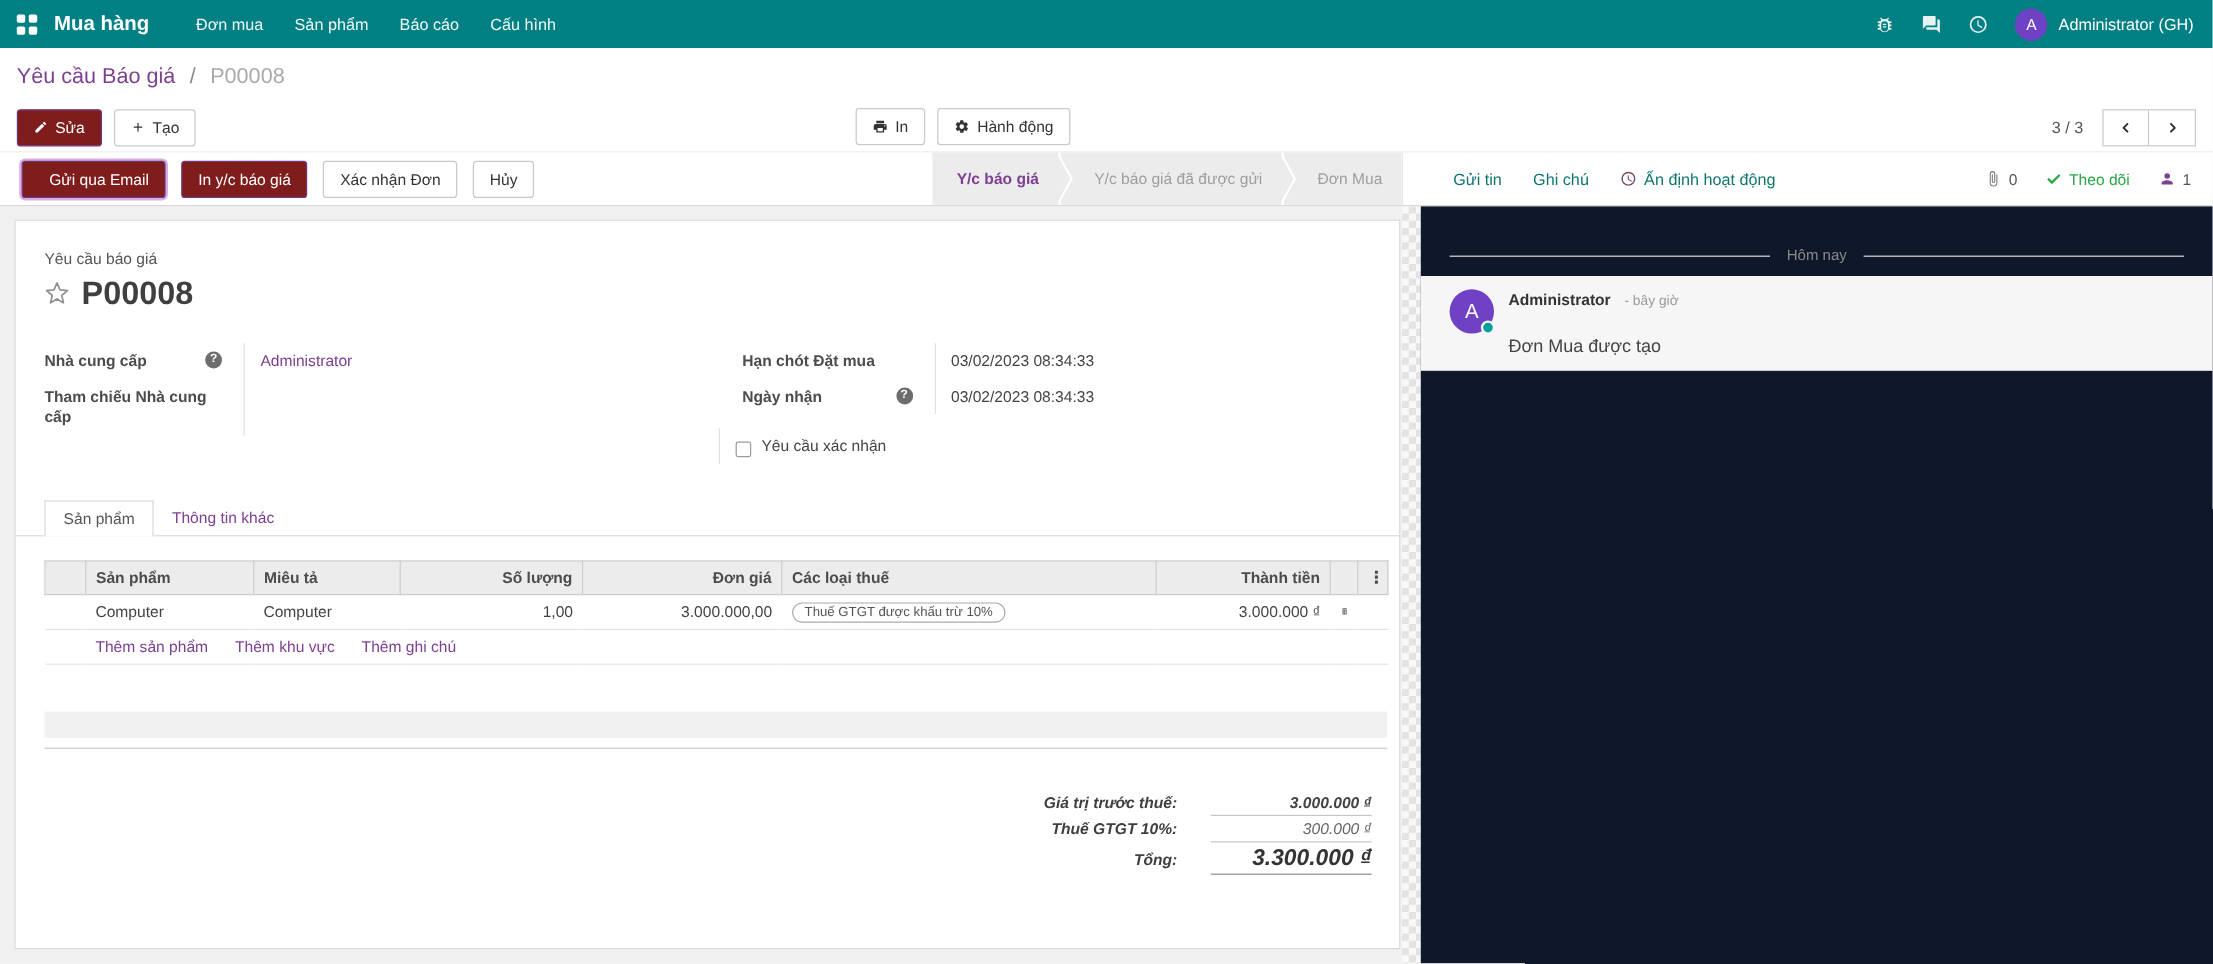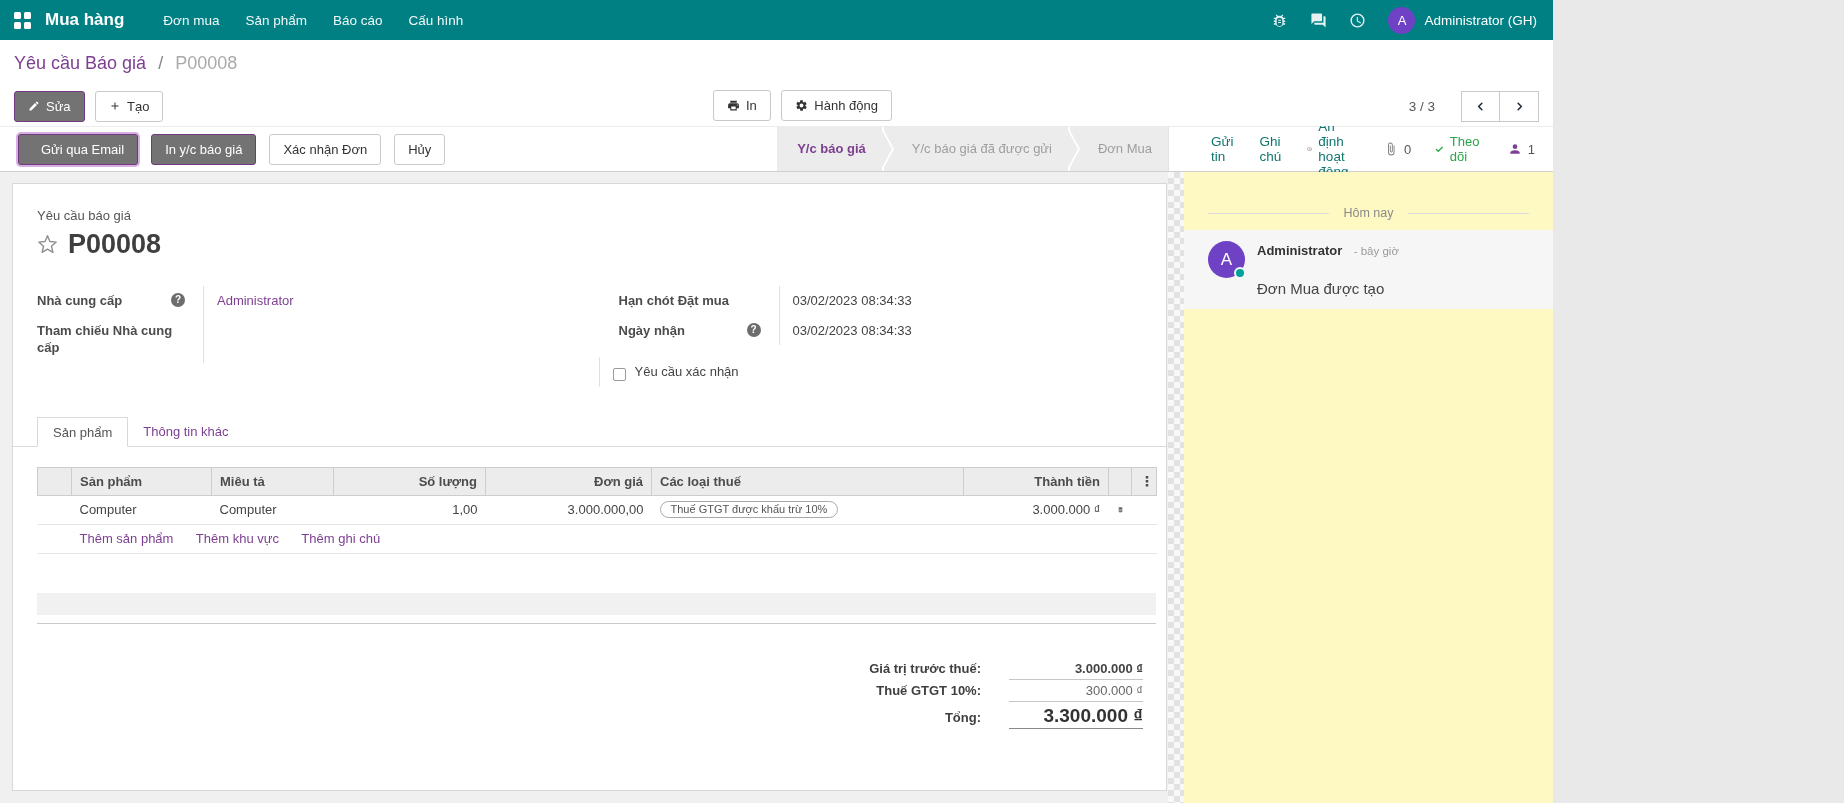--- a/index.html
+++ b/index.html
@@ -1,18 +1,18 @@
 <!DOCTYPE html>
 <html><head>
 <meta charset="utf-8">
 <style>
   * { margin:0; padding:0; box-sizing:border-box; }
   html,body { background:#e9e9e9; }
   body { font-family:"Liberation Sans","DejaVu Sans",sans-serif; color:#444; }
-  .screen { width:1553px; height:803px; background:#fff; position:relative; overflow:hidden; }
+  .screen { width:1844px; height:803px; background:#fff; position:relative; overflow:hidden; }
 
   
   .navbar { height:40px; background:#018084; display:flex; align-items:center; color:#fff; padding:0 16px 0 14px; }
   .apps-grid { width:17px; height:17px; display:grid; grid-template-columns:7px 7px; grid-template-rows:7px 7px; gap:3px; cursor:pointer; }
   .apps-grid span { background:#fff; border-radius:1.5px; }
   .nav-app { font-size:17px; font-weight:700; margin:0 26px 0 14px; }
   .nav-item { font-size:13.5px; margin:0 13px; opacity:.95; cursor:pointer; }
   .nav-right { margin-left:auto; display:flex; align-items:center; gap:22px; }
   .nav-ico { width:17px; height:17px; opacity:.9; cursor:pointer; }
   .nav-user { display:flex; align-items:center; gap:9px; cursor:pointer; }
@@ -20,24 +20,24 @@
   .nav-username { font-size:13.5px; }
 
   
   .cp-row1 { height:46px; display:flex; align-items:center; padding-left:14px; background:#fff; }
   .breadcrumb { font-size:18px; }
   .bc-link { color:#7d3f91; cursor:pointer; }
   .bc-sep { color:#888; margin:0 7px; }
   .bc-current { color:#aaa; }
   .cp-row2 { height:40px; position:relative; display:flex; align-items:center; padding:0 14px; background:#fff; }
   .btn { display:inline-flex; align-items:center; gap:6px; font-size:13px; height:31px; padding:0 13px; border-radius:3px; border:1px solid #c9c9c9; background:#fff; color:#333; cursor:pointer; font-family:inherit; }
-  .btn-primary { background:#737373; border-color:#71387f; color:#fff; }
+  .btn-primary { background:#7f1d1d; border-color:#71387f; color:#fff; }
   .btn + .btn { margin-left:6px; }
   .mid-btns { position:absolute; left:713px; top:4px; }
-  .pager { margin-left:auto; display:flex; align-items:center; gap:26px;justify-content:flex-end; }
+  .pager { margin-left:auto; display:flex; align-items:center; gap:16px;justify-content:flex-end; }
   .pager-text { font-size:13.5px; color:#555; }
   .btn-group { display:flex; }
   .btn-group .pgbtn { width:39px; height:31px; border:1px solid #c9c9c9; background:#fff; display:flex; align-items:center; justify-content:center; cursor:pointer; }
   .btn-group .pgbtn + .pgbtn { border-left:none; }
 
   
   .statusbar-row { height:46px; display:flex; border-top:1px solid #ececec; border-bottom:1px solid #cfcfcf; background:#fff; }
   .statusbar { width:1168px; display:flex; align-items:center; padding-left:18px; }
   .sb-btns { display:flex; gap:7px; align-items:center; }
   .btn-focused { box-shadow:0 0 0 2px #d5b0e0;padding-left:22px; }
@@ -53,21 +53,21 @@
   .ct-stat { display:inline-flex; align-items:center; gap:6px; font-size:13px; color:#555; cursor:pointer; }
   .follow { color:#28a745; }
 
   
   .main { display:flex; height:631px; }
   .form-area { width:1168px; background:#f1f0f0; }
   .checker-strip { width:16px; background-color:#f8f8f8;
     background-image:linear-gradient(45deg,#e2e2e2 25%,transparent 25%,transparent 75%,#e2e2e2 75%),
                      linear-gradient(45deg,#e2e2e2 25%,transparent 25%,transparent 75%,#e2e2e2 75%);
     background-size:12px 12px; background-position:0 0,6px 6px; }
-  .chatter { flex:1; background:#fef9c3; }
+  .chatter { flex:1; background:#0f172a; }
 
   .sheet { margin:11px 0 0 12px; width:1155px; height:608px; background:#fff; border:1px solid #d8d8d8; padding:24px 6px 0 24px; position:relative; }
   .sheet-subtitle { font-size:13px; color:#555; }
   .title-row { display:flex; align-items:center; gap:10px; margin-top:6px; }
   .fav-star { cursor:pointer; display:flex; }
   .sheet-title { font-size:27px; font-weight:600; color:#3f3f3f; }
 
   .fields { display:flex; margin-top:26px; }
   .fgroup { width:50%; display:grid; grid-template-columns:166px 1fr; align-content:start; }
   .fgroup.right { grid-template-columns:180px 1fr; }
@@ -96,21 +96,21 @@
   .o-list td.num { text-align:right; }
   .badge-pill { display:inline-block; border:1px solid #a9a9a9; border-radius:11px; padding:1px 10px 2px; font-size:11px; color:#555; background:#fff; }
   .kebab { font-size:14px; color:#555; text-align:center; cursor:pointer; font-weight:700; }
   .trash-btn { cursor:pointer; display:flex; justify-content:flex-end; }
   .add-links td { padding-left:8px; }
   .add-links a { color:#7d3f91; font-size:13px; margin-right:19px; cursor:pointer; text-decoration:none; }
   .empty-rows { width:1119px; height:70px; position:relative; border-bottom:1px solid #c9c9c9; }
   .empty-stripe { position:absolute; left:0; top:39px; width:100%; height:22px; background:#f2f1f1; }
 
   
-  .totals { width:430px; margin:34px 17px 16px auto; font-size:13px; }
+  .totals { width:430px; margin:34px 17px 16px auto; font-size:13px;font-style:italic; }
   .trow { display:flex; justify-content:flex-end; align-items:baseline; padding:3px 0 0; }
   .tlabel { font-weight:700; color:#3f3f3f; margin-right:28px; }
   .tvalue { width:134px; text-align:right; border-bottom:1px solid #c6c6c6; padding-bottom:3px; color:#444; }
   .tvalue.bold { font-weight:700; }
   .tvalue.muted { color:#666; }
   .trow.total .tlabel { font-size:13px; }
   .trow.total .tvalue { font-size:19px; font-weight:800; color:#333; border-bottom:1px solid #8a8a8a; padding-bottom:1px; }
 
   
   .date-divider { display:flex; align-items:center; gap:14px; margin:34px 24px 10px; color:#8a8a8a; font-size:12.5px; }

